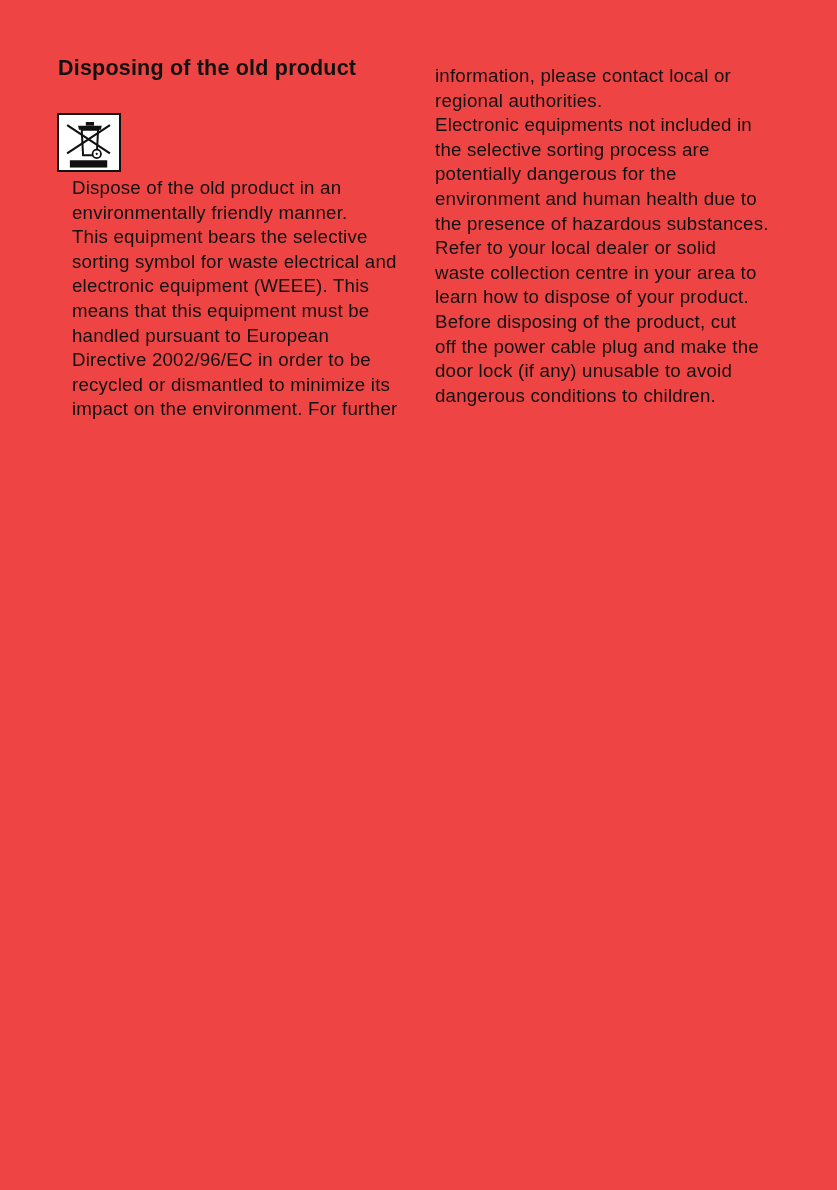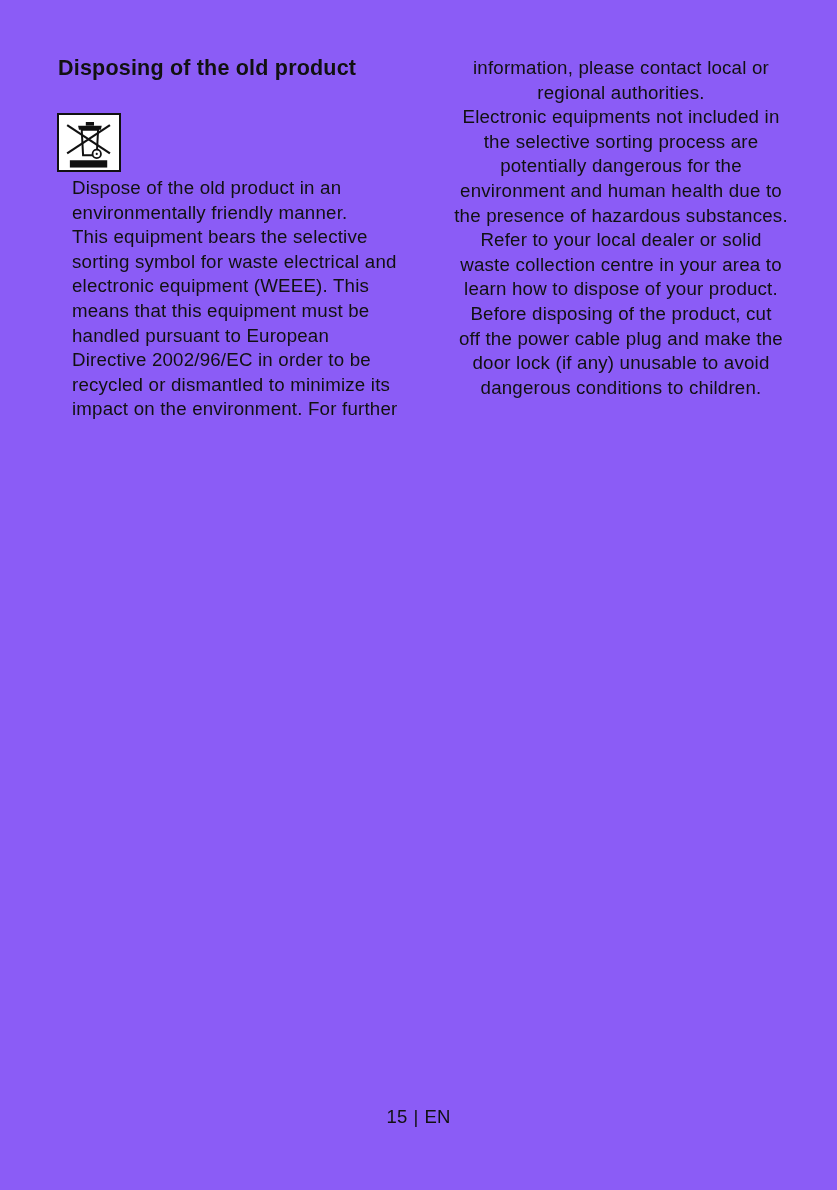--- a/index.html
+++ b/index.html
@@ -2,21 +2,21 @@
 <html><head>
 <meta charset="utf-8">
 <style>
   * { margin: 0; padding: 0; box-sizing: border-box; }
   html, body { background: #e8e8e8; }
   .page {
     position: relative;
     width: 837px;
     height: 1190px;
     margin: 0 auto;
-    background: #8b5cf6;
+    background: #ef4444;
     font-family: "Liberation Sans", sans-serif;
     color: #111111;
     overflow: hidden;
   }
   .section-title {
     position: absolute;
     left: 58px;
     top: 56px;
     font-size: 21.5px;
     font-weight: 700;
@@ -43,23 +43,22 @@
     letter-spacing: 0.2px;
     white-space: pre-line;
   }
   .col-left {
     left: 72px;
     top: 176px;
     width: 392px;
   }
   .col-right {
     left: 435px;
-    top: 56px;
+    top: 64px;
     width: 372px;
-    text-align: center;
   }
   .footer {
     position: absolute;
     left: 0;
     top: 1106px;
     width: 100%;
     text-align: center;
     font-size: 18.5px;
     letter-spacing: 0.2px;
   }
@@ -111,17 +110,14 @@
 environment and human health due to
 the presence of hazardous substances.
 Refer to your local dealer or solid
 waste collection centre in your area to
 learn how to dispose of your product.
 Before disposing of the product, cut
 off the power cable plug and make the
 door lock (if any) unusable to avoid
 dangerous conditions to children.</p>
 
-  <div class="footer">
-    <span>15</span><span class="sep">|</span><span>EN</span>
-  </div>
 
 </div>
 
 </body></html>

